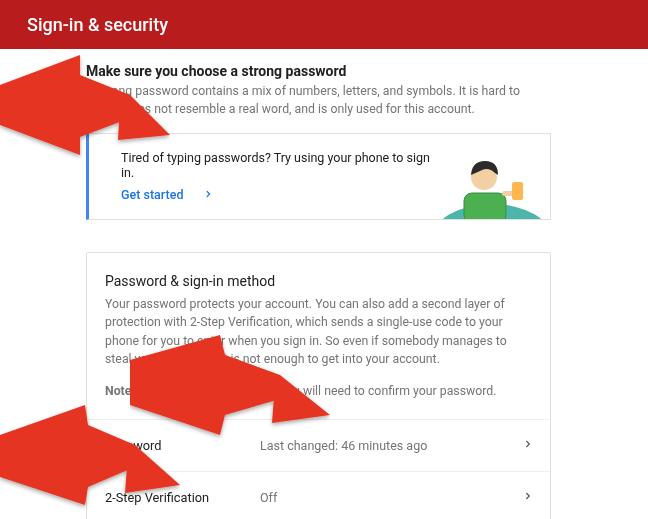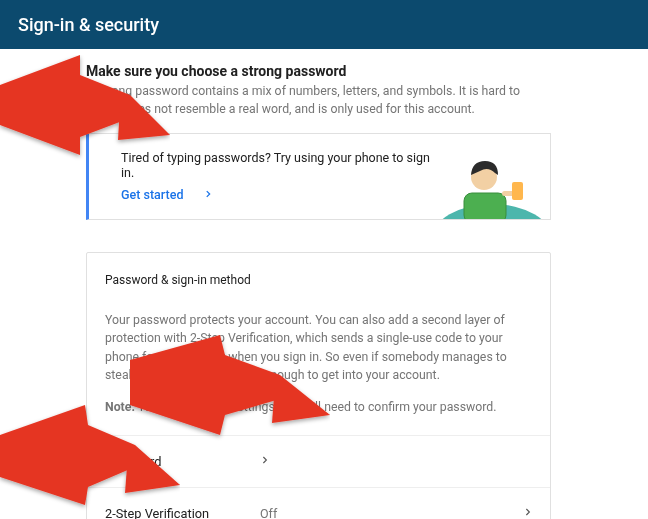--- a/index.html
+++ b/index.html
@@ -1,17 +1,17 @@
 <!DOCTYPE html>
 <html><head>
 <meta charset="utf-8">
 <style>
   * { box-sizing: border-box; margin: 0; padding: 0; }
   html, body { width: 648px; height: 519px; overflow: hidden; font-family: Roboto, Arial, sans-serif; background: #fff; color: #212121; }
-  .appbar { height: 49px; background: #0c4a6e; display: flex; align-items: center; padding: 0 18px; }
+  .appbar { height: 49px; background: #b91c1c; display: flex; align-items: center; padding: 0 27px; }
   .appbar-title { color: #fff; font-size: 18px; font-weight: 500; }
   .page { padding: 14px 0 0 0; }
   .content { margin-left: 86px; width: 465px; }
   .strong-title { font-size: 14px; font-weight: 700; color: #212121; margin-bottom: 4px; }
   .strong-desc { font-size: 12.3px; color: #757575; line-height: 1.45; }
   .phone-card {
     position: relative;
     margin-top: 14px;
     border: 1px solid #e0e0e0;
     border-left: 3px solid #4285f4;
@@ -22,21 +22,21 @@
   .phone-text { font-size: 12.5px; color: #212121; margin-bottom: 4px; }
   .get-started { color: #1a73e8; font-size: 12.5px; font-weight: 500; display: inline-flex; align-items: center; cursor: pointer; gap: 16px; }
   .get-started .chev { margin-left: 4px; }
   .illus { position: absolute; right: 0; bottom: 0; width: 110px; height: 70px; overflow: hidden; }
   .method-card {
     margin-top: 32px;
     border: 1px solid #e0e0e0;
     border-radius: 2px;
     padding: 20px 18px 0 18px;
   }
-  .method-title { font-size: 12px; font-weight: 400; color: #212121; margin-bottom: 24px; }
+  .method-title { font-size: 14px; font-weight: 400; color: #212121; margin-bottom: 6px; }
   .method-desc { font-size: 12.3px; color: #757575; line-height: 1.5; margin-bottom: 14px; }
   .method-note { font-size: 12.3px; color: #757575; line-height: 1.5; margin-bottom: 18px; }
   .note-label { color: #757575; font-weight: 700; }
   .row {
     display: flex; align-items: center; height: 52px;
     border-top: 1px solid #eee; margin: 0 -18px; padding: 0 18px;
     cursor: pointer;
   }
   .row-label { width: 155px; font-size: 12.8px; color: #212121; }
   .row-value { flex: 1; font-size: 12.5px; color: #757575; }
@@ -87,20 +87,21 @@
 
     <div class="method-card">
       <div class="method-title">Password &amp; sign-in method</div>
       <div class="method-desc">Your password protects your account. You can also add a second layer of protection with 2-Step Verification, which sends a single-use code to your phone for you to enter when you sign in. So even if somebody manages to steal your password, it is not enough to get into your account.</div>
       <div class="method-note">
         <span class="note-label">Note:</span><span> To change these settings, you will need to confirm your password.</span>
       </div>
 
       <div class="row">
         <div class="row-label">Password</div>
+        <div class="row-value">Last changed: 46 minutes ago</div>
         <div class="row-arrow">
           <svg width="9" height="14" viewBox="0 0 24 24" fill="none" stroke="#555" stroke-width="3">
               <polyline points="9 4 17 12 9 20"></polyline>
             </svg>
         </div>
       </div>
 
       <div class="row">
         <div class="row-label">2-Step Verification</div>
         <div class="row-value">Off</div>

